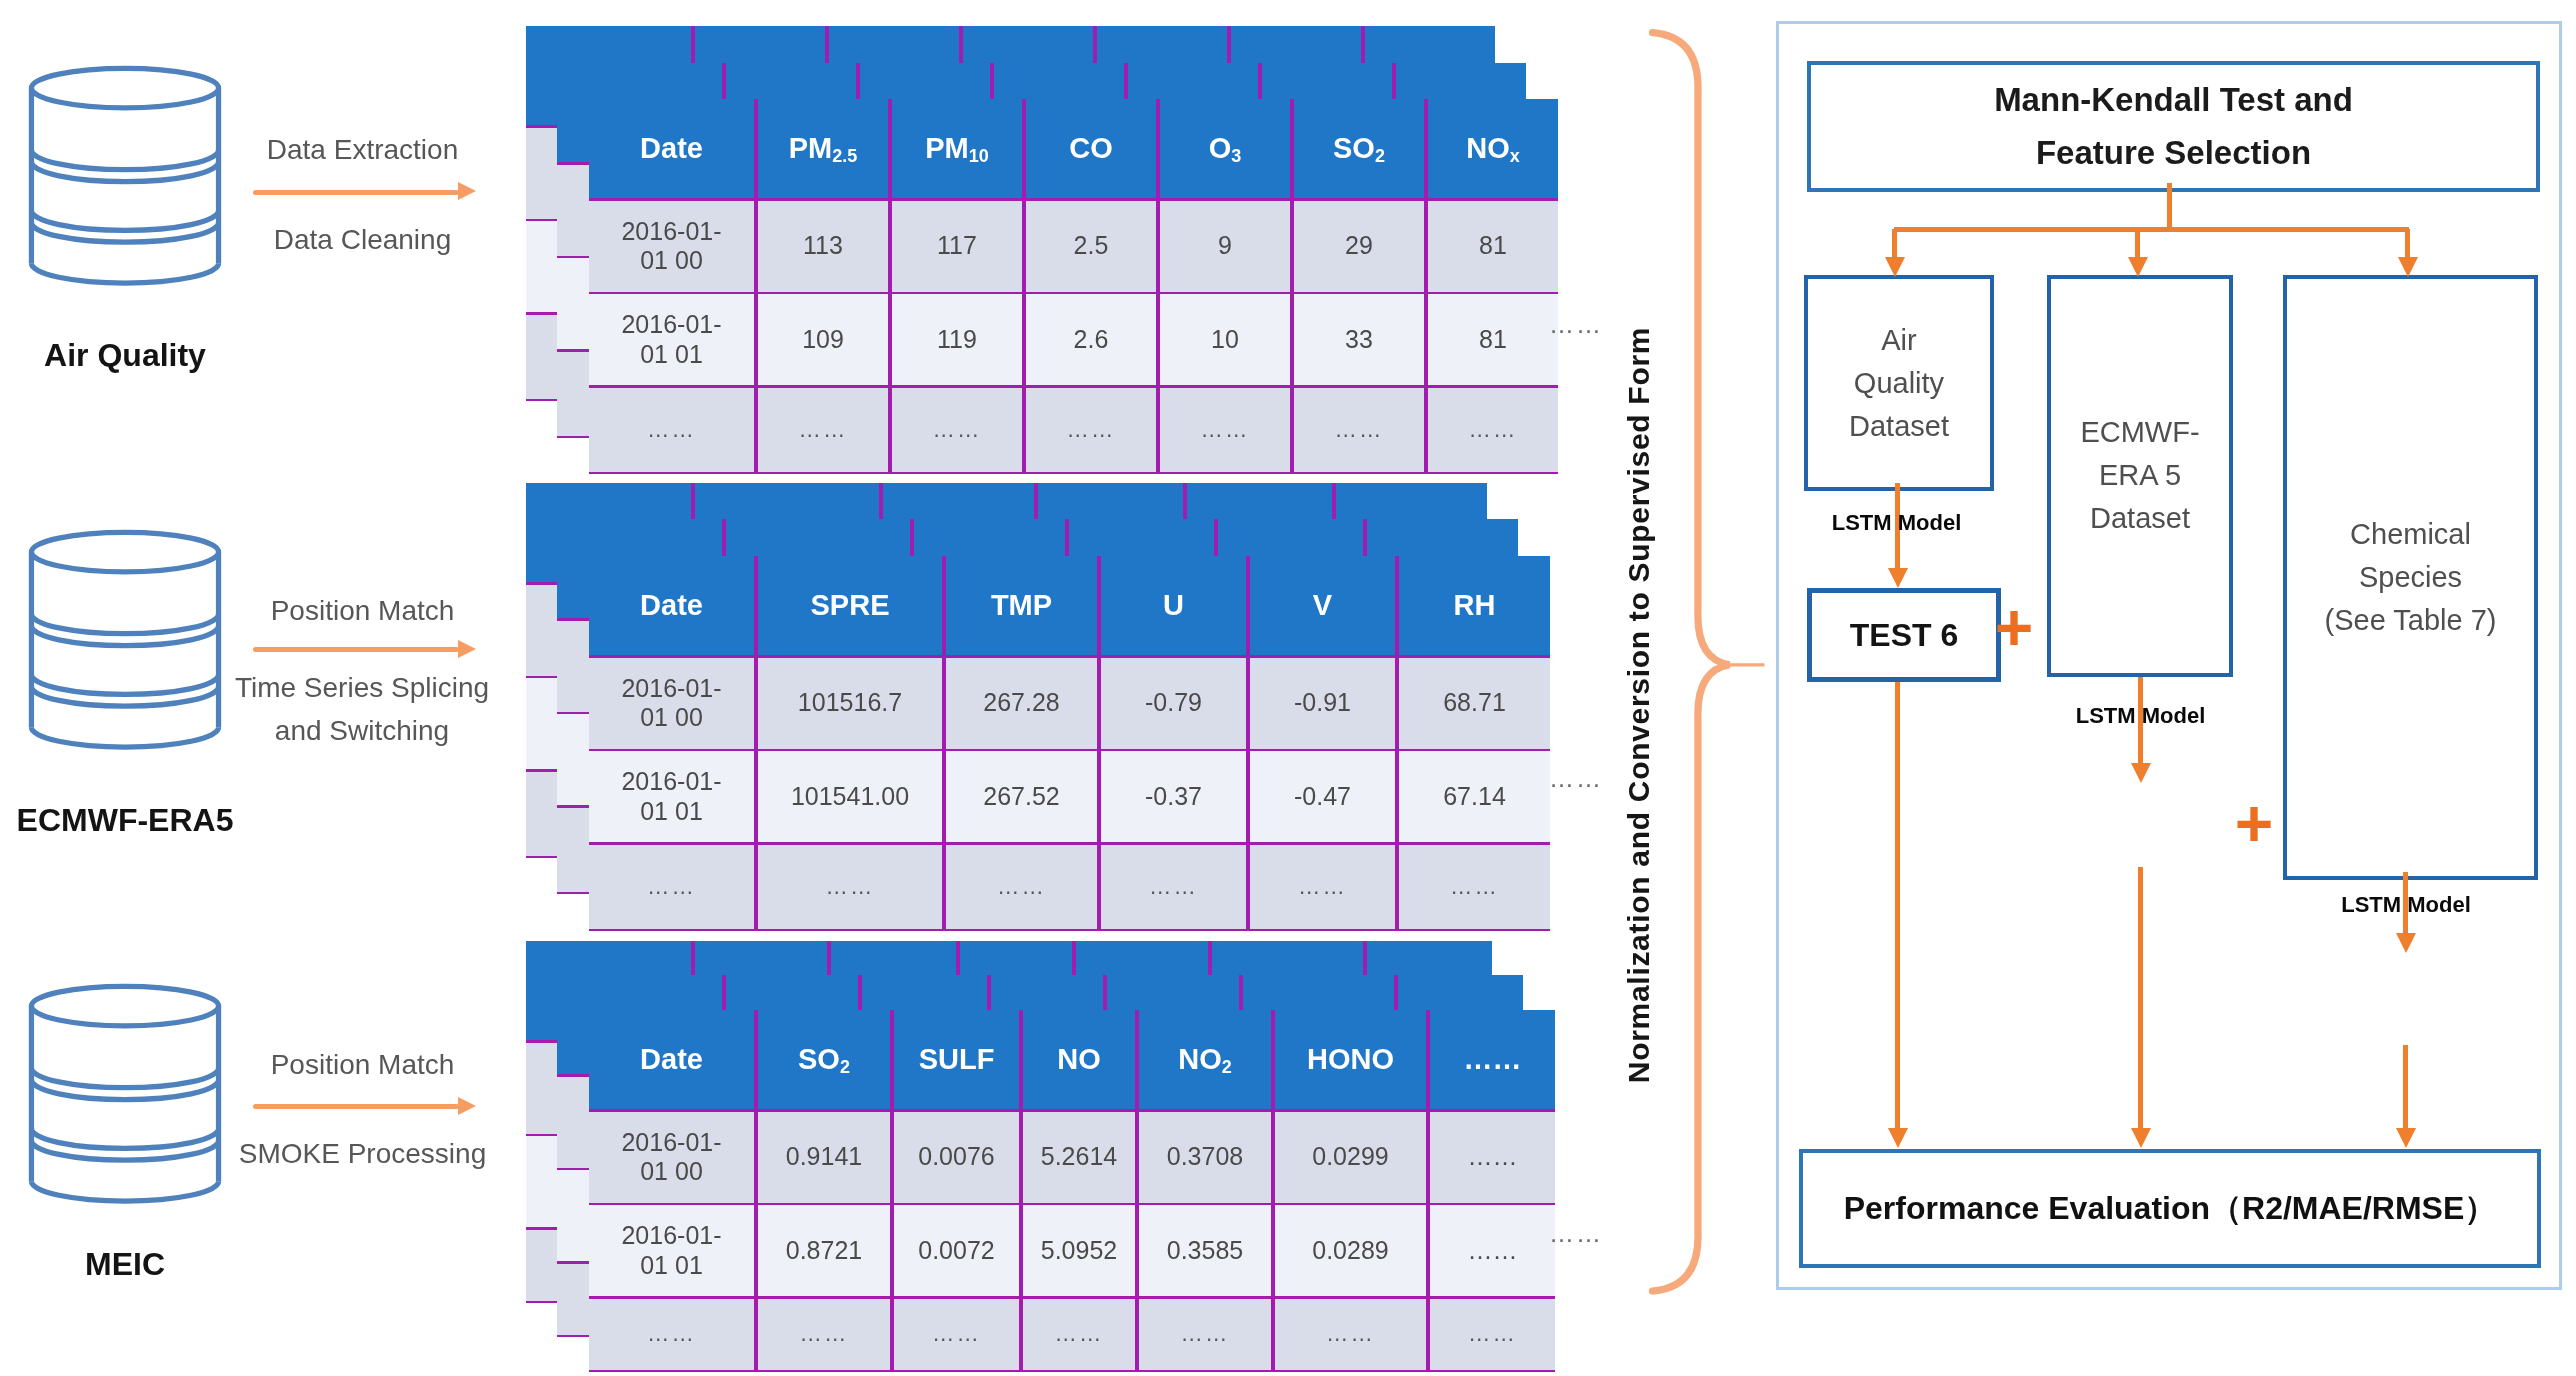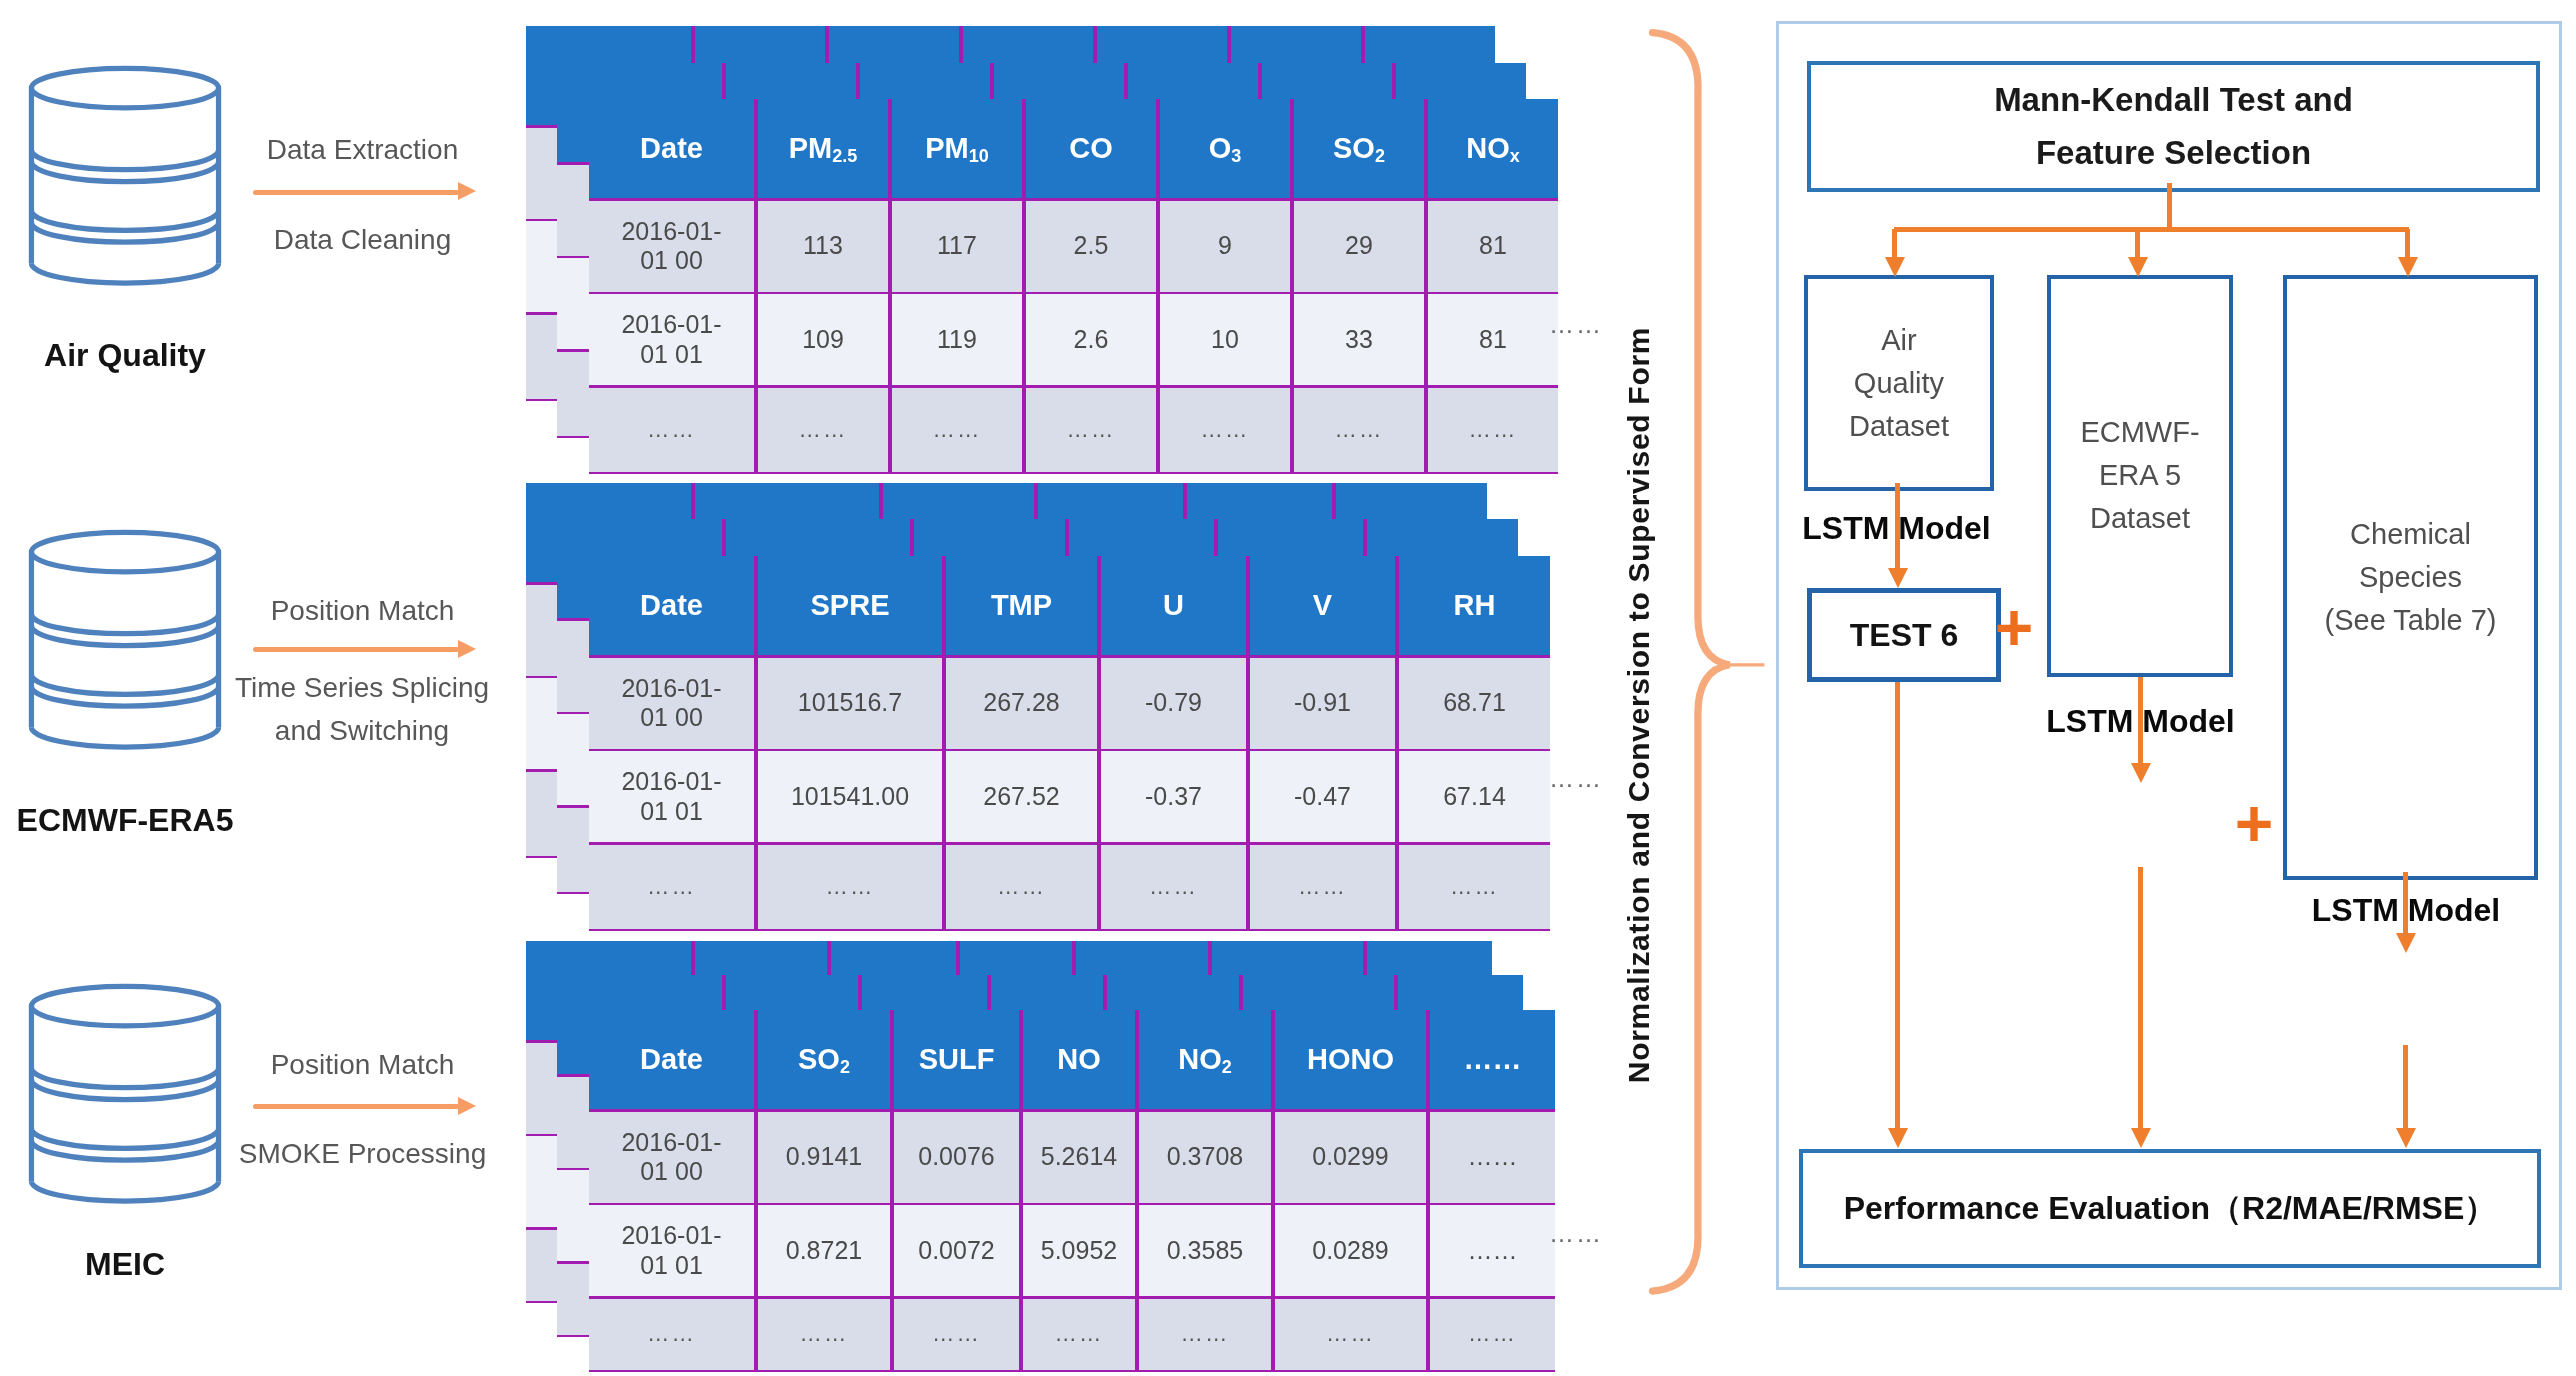--- a/index.html
+++ b/index.html
@@ -49,21 +49,21 @@
   .panel{position:absolute;border:3.3px solid var(--panel_border);background:#fff;}
   .bluebox{position:absolute;border:4.6px solid var(--box_border);background:#fff;
            display:flex;flex-direction:column;align-items:center;justify-content:center;}
   .bluebox .line{font-size:29px;color:#4f4f4f;line-height:43px;text-align:center;}
   .mkbox{position:absolute;border:4px solid var(--mk_border);background:#fff;
          display:flex;flex-direction:column;justify-content:space-evenly;align-items:center;}
   .mkbox .line{font-size:33px;font-weight:600;color:#1b1b1b;line-height:1.1;}
   .testbox{position:absolute;border:5.3px solid var(--box_border);background:#fff;
            display:flex;align-items:center;justify-content:center;
            font-size:32px;font-weight:800;color:#141414;z-index:5;}
-  .lstm{position:absolute;font-size:32px;font-weight:800;color:#0a0a0a;text-align:center;z-index:6;}
+  .lstm{position:absolute;font-size:22px;font-weight:800;color:#0a0a0a;text-align:center;z-index:6;}
   .plus{position:absolute;font-size:66px;font-weight:700;color:var(--plus_orange);
         transform:translate(-50%,-50%);z-index:6;}
   .v-stem{position:absolute;width:4.6px;background:var(--arrow_orange);z-index:4;}
   .v-head{position:absolute;width:0;height:0;border-left:10px solid transparent;
           border-right:10px solid transparent;border-top:20px solid var(--arrow_orange);z-index:4;}
   .h-bar{position:absolute;height:4.6px;background:var(--arrow_orange);z-index:4;}
   .perf{position:absolute;border:4.6px solid var(--mk_border);background:#fff;display:flex;
         align-items:center;justify-content:center;font-size:32px;font-weight:700;color:#111;z-index:5;}
 </style>
 </head>

